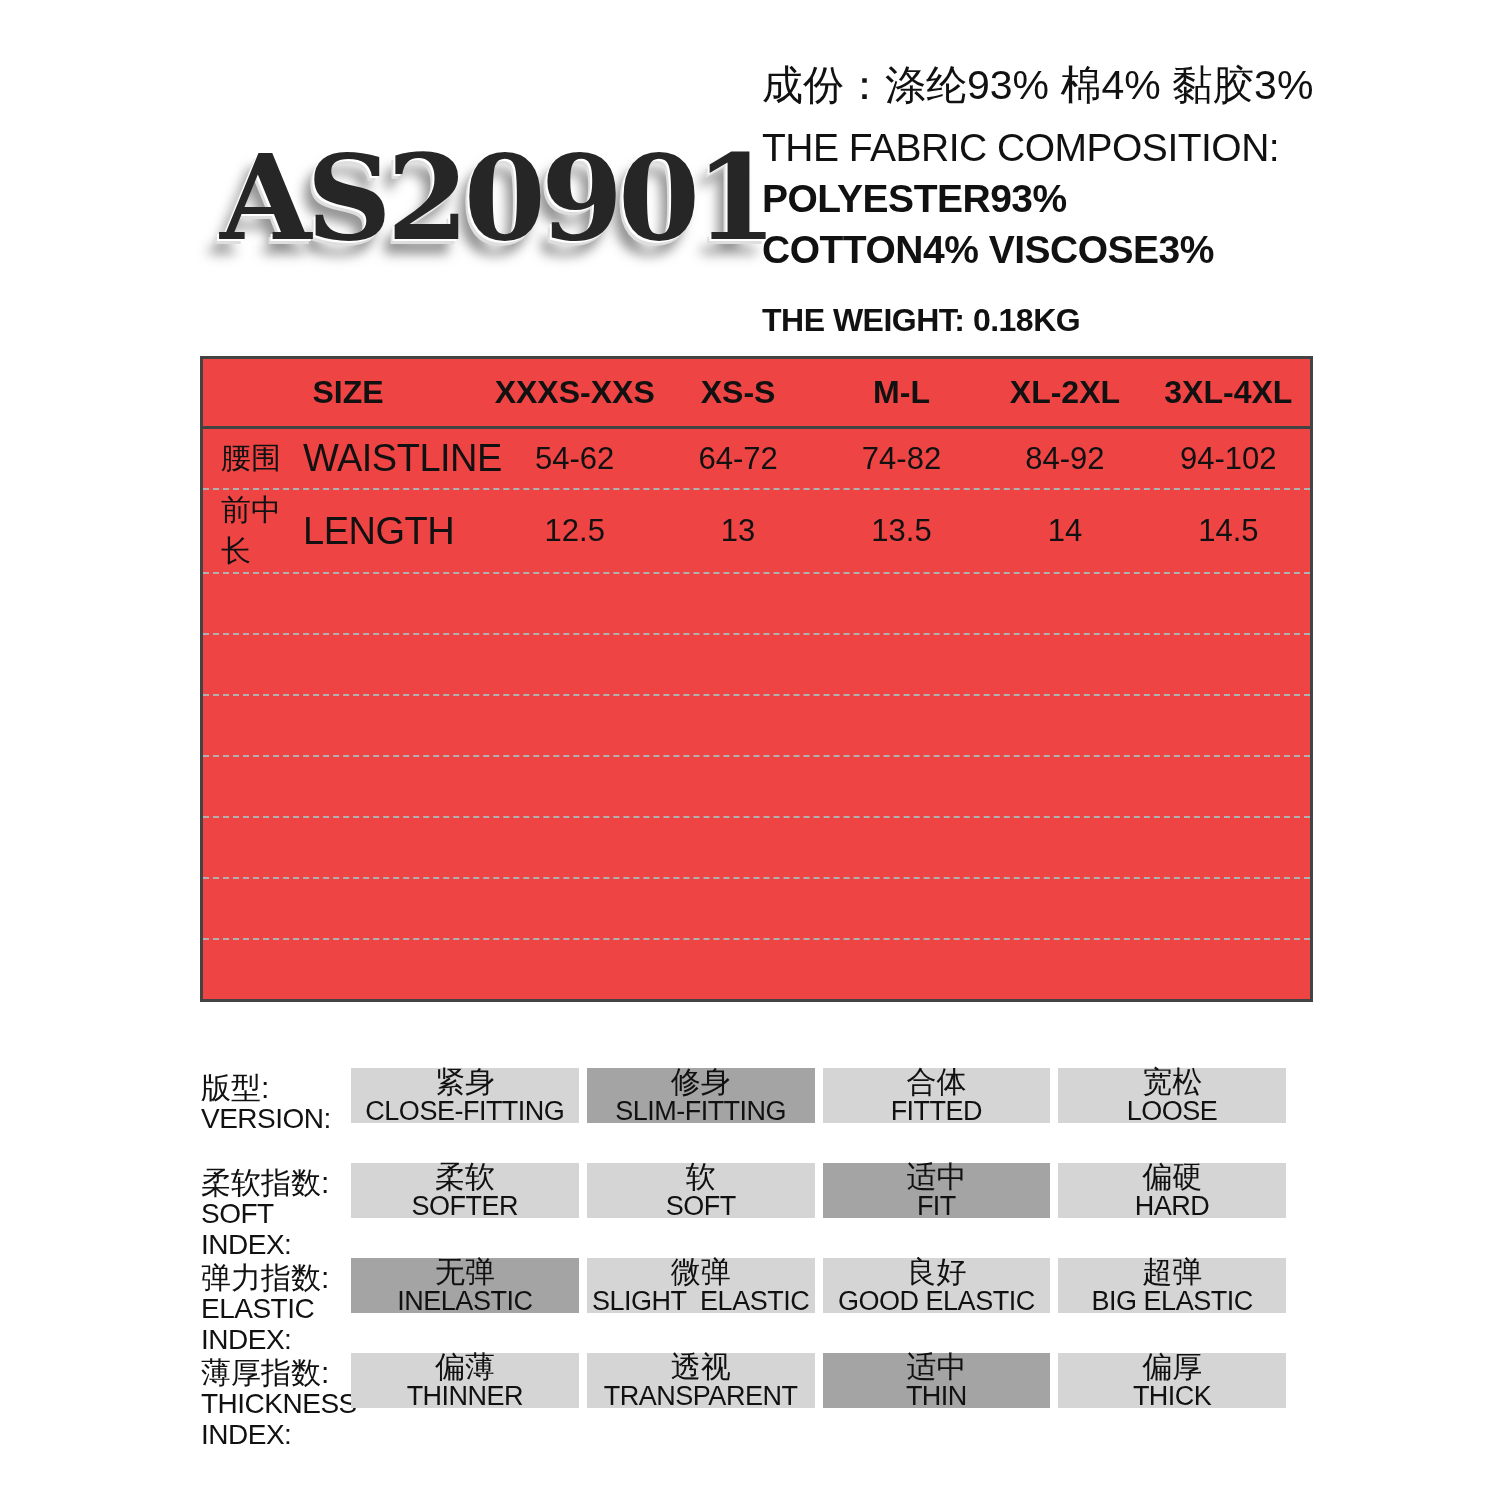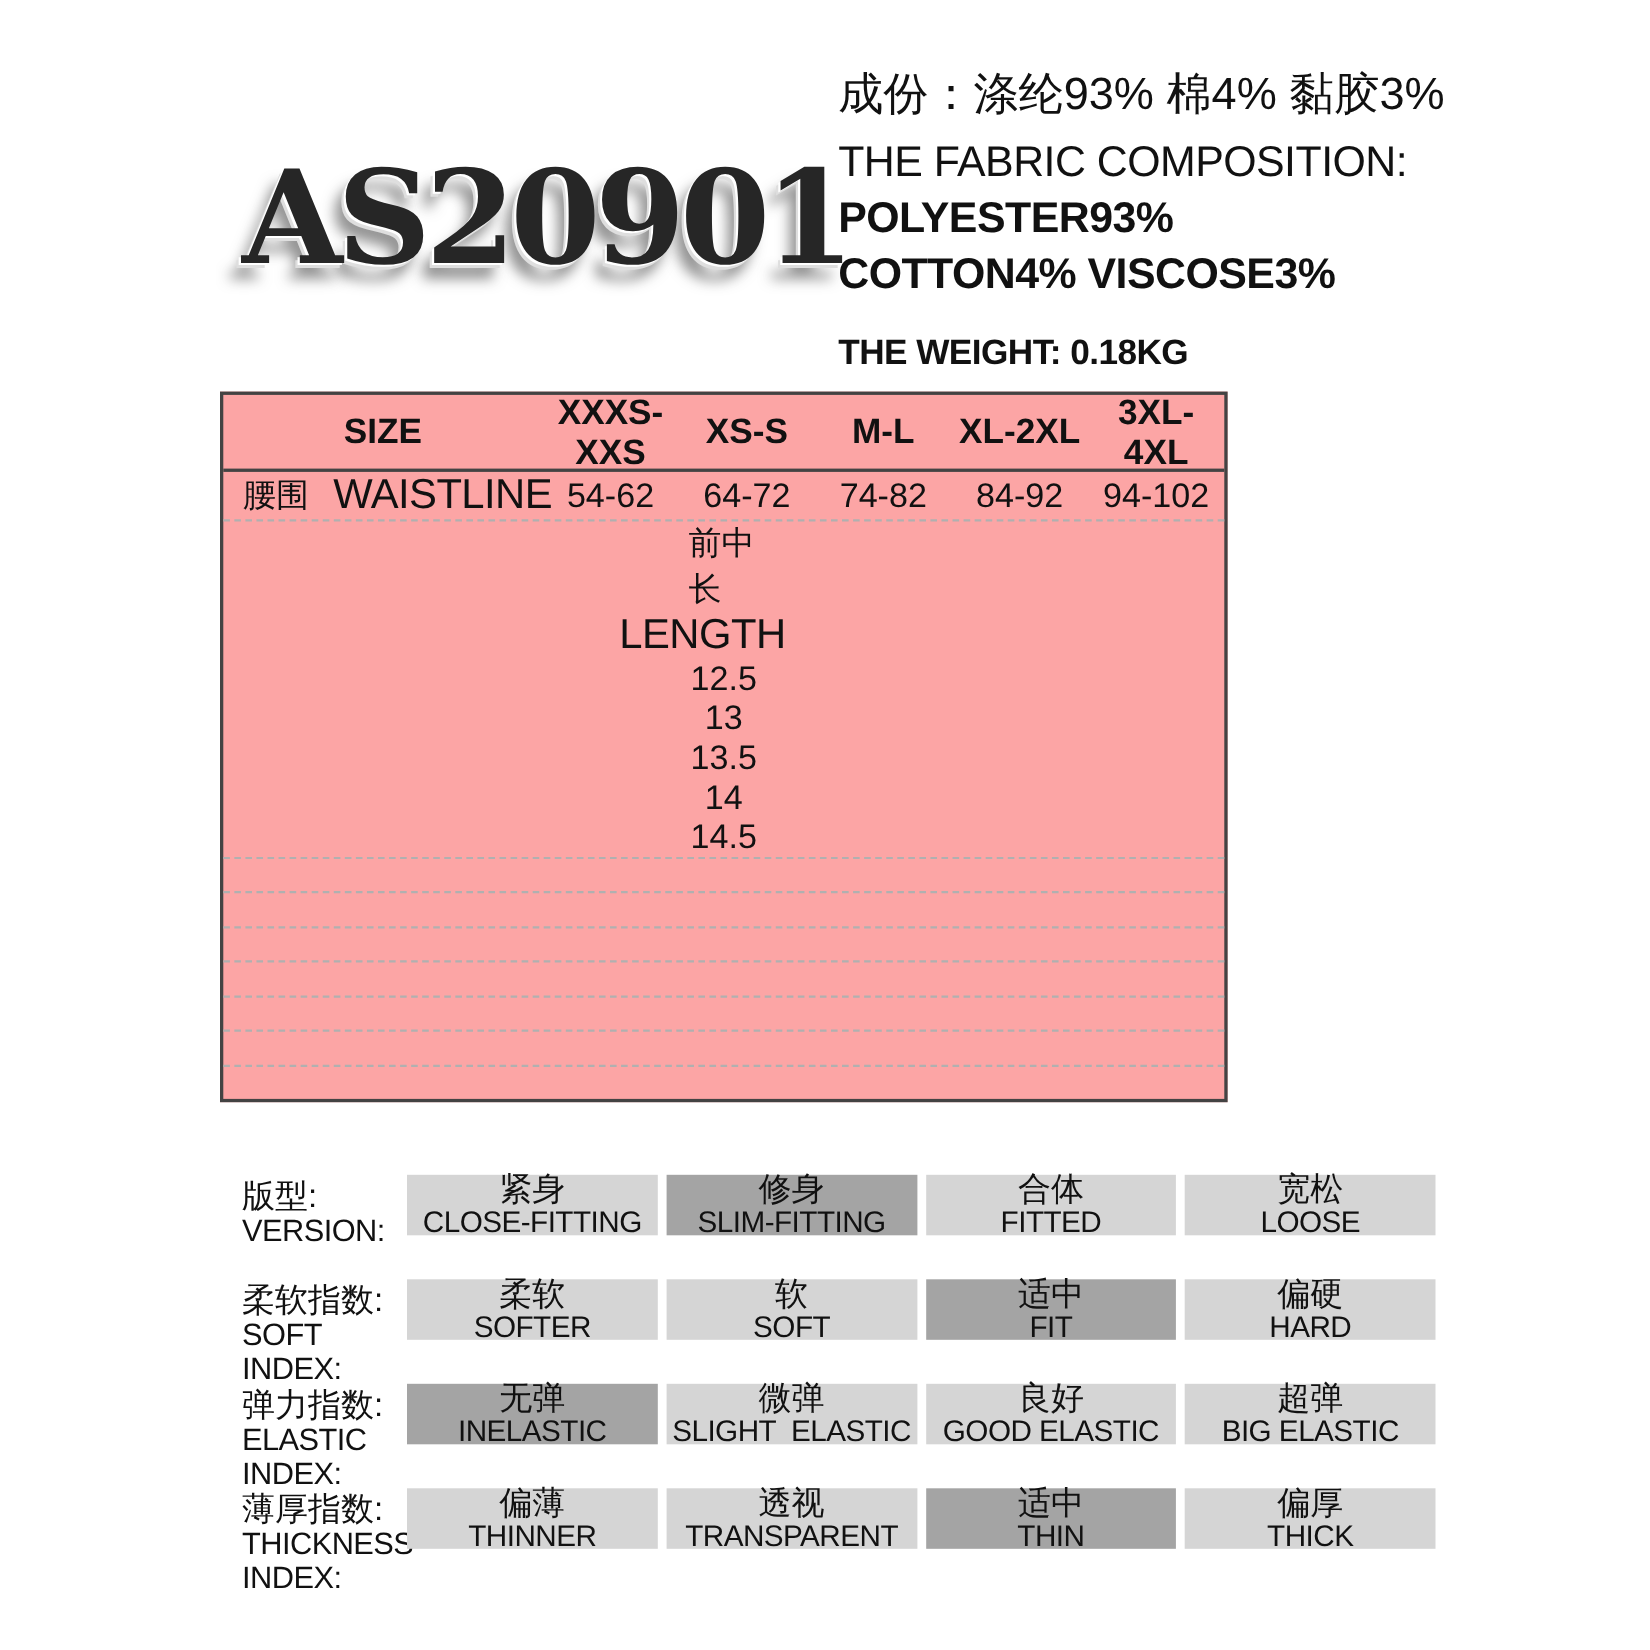--- a/index.html
+++ b/index.html
@@ -26,40 +26,40 @@
   
   .info { position:absolute; left:762px; top:60px; }
   .info-zh  { font-size:41px; line-height:50px; margin-bottom:12px; }
   .info-line { font-size:39px; line-height:51px; letter-spacing:-0.5px; }
   .bold { font-weight:bold; }
   .weight { margin-top:20px; font-size:32px; }
 
   
   .size-table {
     position:absolute; left:200px; top:356px;
-    width:916px; height:646px; box-sizing:border-box;
-    background:#fca5a5; border:3px solid #434343;
+    width:1113px; height:646px; box-sizing:border-box;
+    background:#ef4444; border:3px solid #434343;
     display:flex; flex-direction:column;
   }
   .st-header {
     height:67px; flex:0 0 auto;
     border-bottom:3px solid #434343;
     display:flex; align-items:center;
     font-weight:bold; font-size:32px;
   }
   .st-body { flex:1; display:flex; flex-direction:column; }
   .st-row { flex:1; display:flex; align-items:center; font-size:31px; }
-  .st-row + .st-row { border-top:2px dashed #b0b0b0;flex-direction:column; }
+  .st-row + .st-row { border-top:2px dashed #b0b0b0; }
   .col-size-label { width:290px; text-align:center; }
   .col-label-zh { width:100px; padding-left:18px; box-sizing:border-box; font-size:30px; }
   .col-label-en { width:190px; font-size:38px; letter-spacing:-0.5px; }
   .col-val { flex:1; text-align:center; }
 
   
-  .idx-row { position:absolute; left:220px; width:1085px; display:flex; }
+  .idx-row { position:absolute; left:201px; width:1085px; display:flex; }
   .idx-row-0 { top:1068px; }
   .idx-row-1 { top:1163px; }
   .idx-row-2 { top:1258px; }
   .idx-row-3 { top:1353px; }
   .idx-label { width:150px; flex:0 0 auto; padding-top:4px; }
   .idx-label-zh { font-size:30px; line-height:31px; }
   .idx-label-en { font-size:28px; line-height:31px; letter-spacing:-0.5px; }
   .idx-options { flex:1; display:flex; gap:8px; height:55px; }
   .opt {
     flex:1; background:#d5d5d5;

